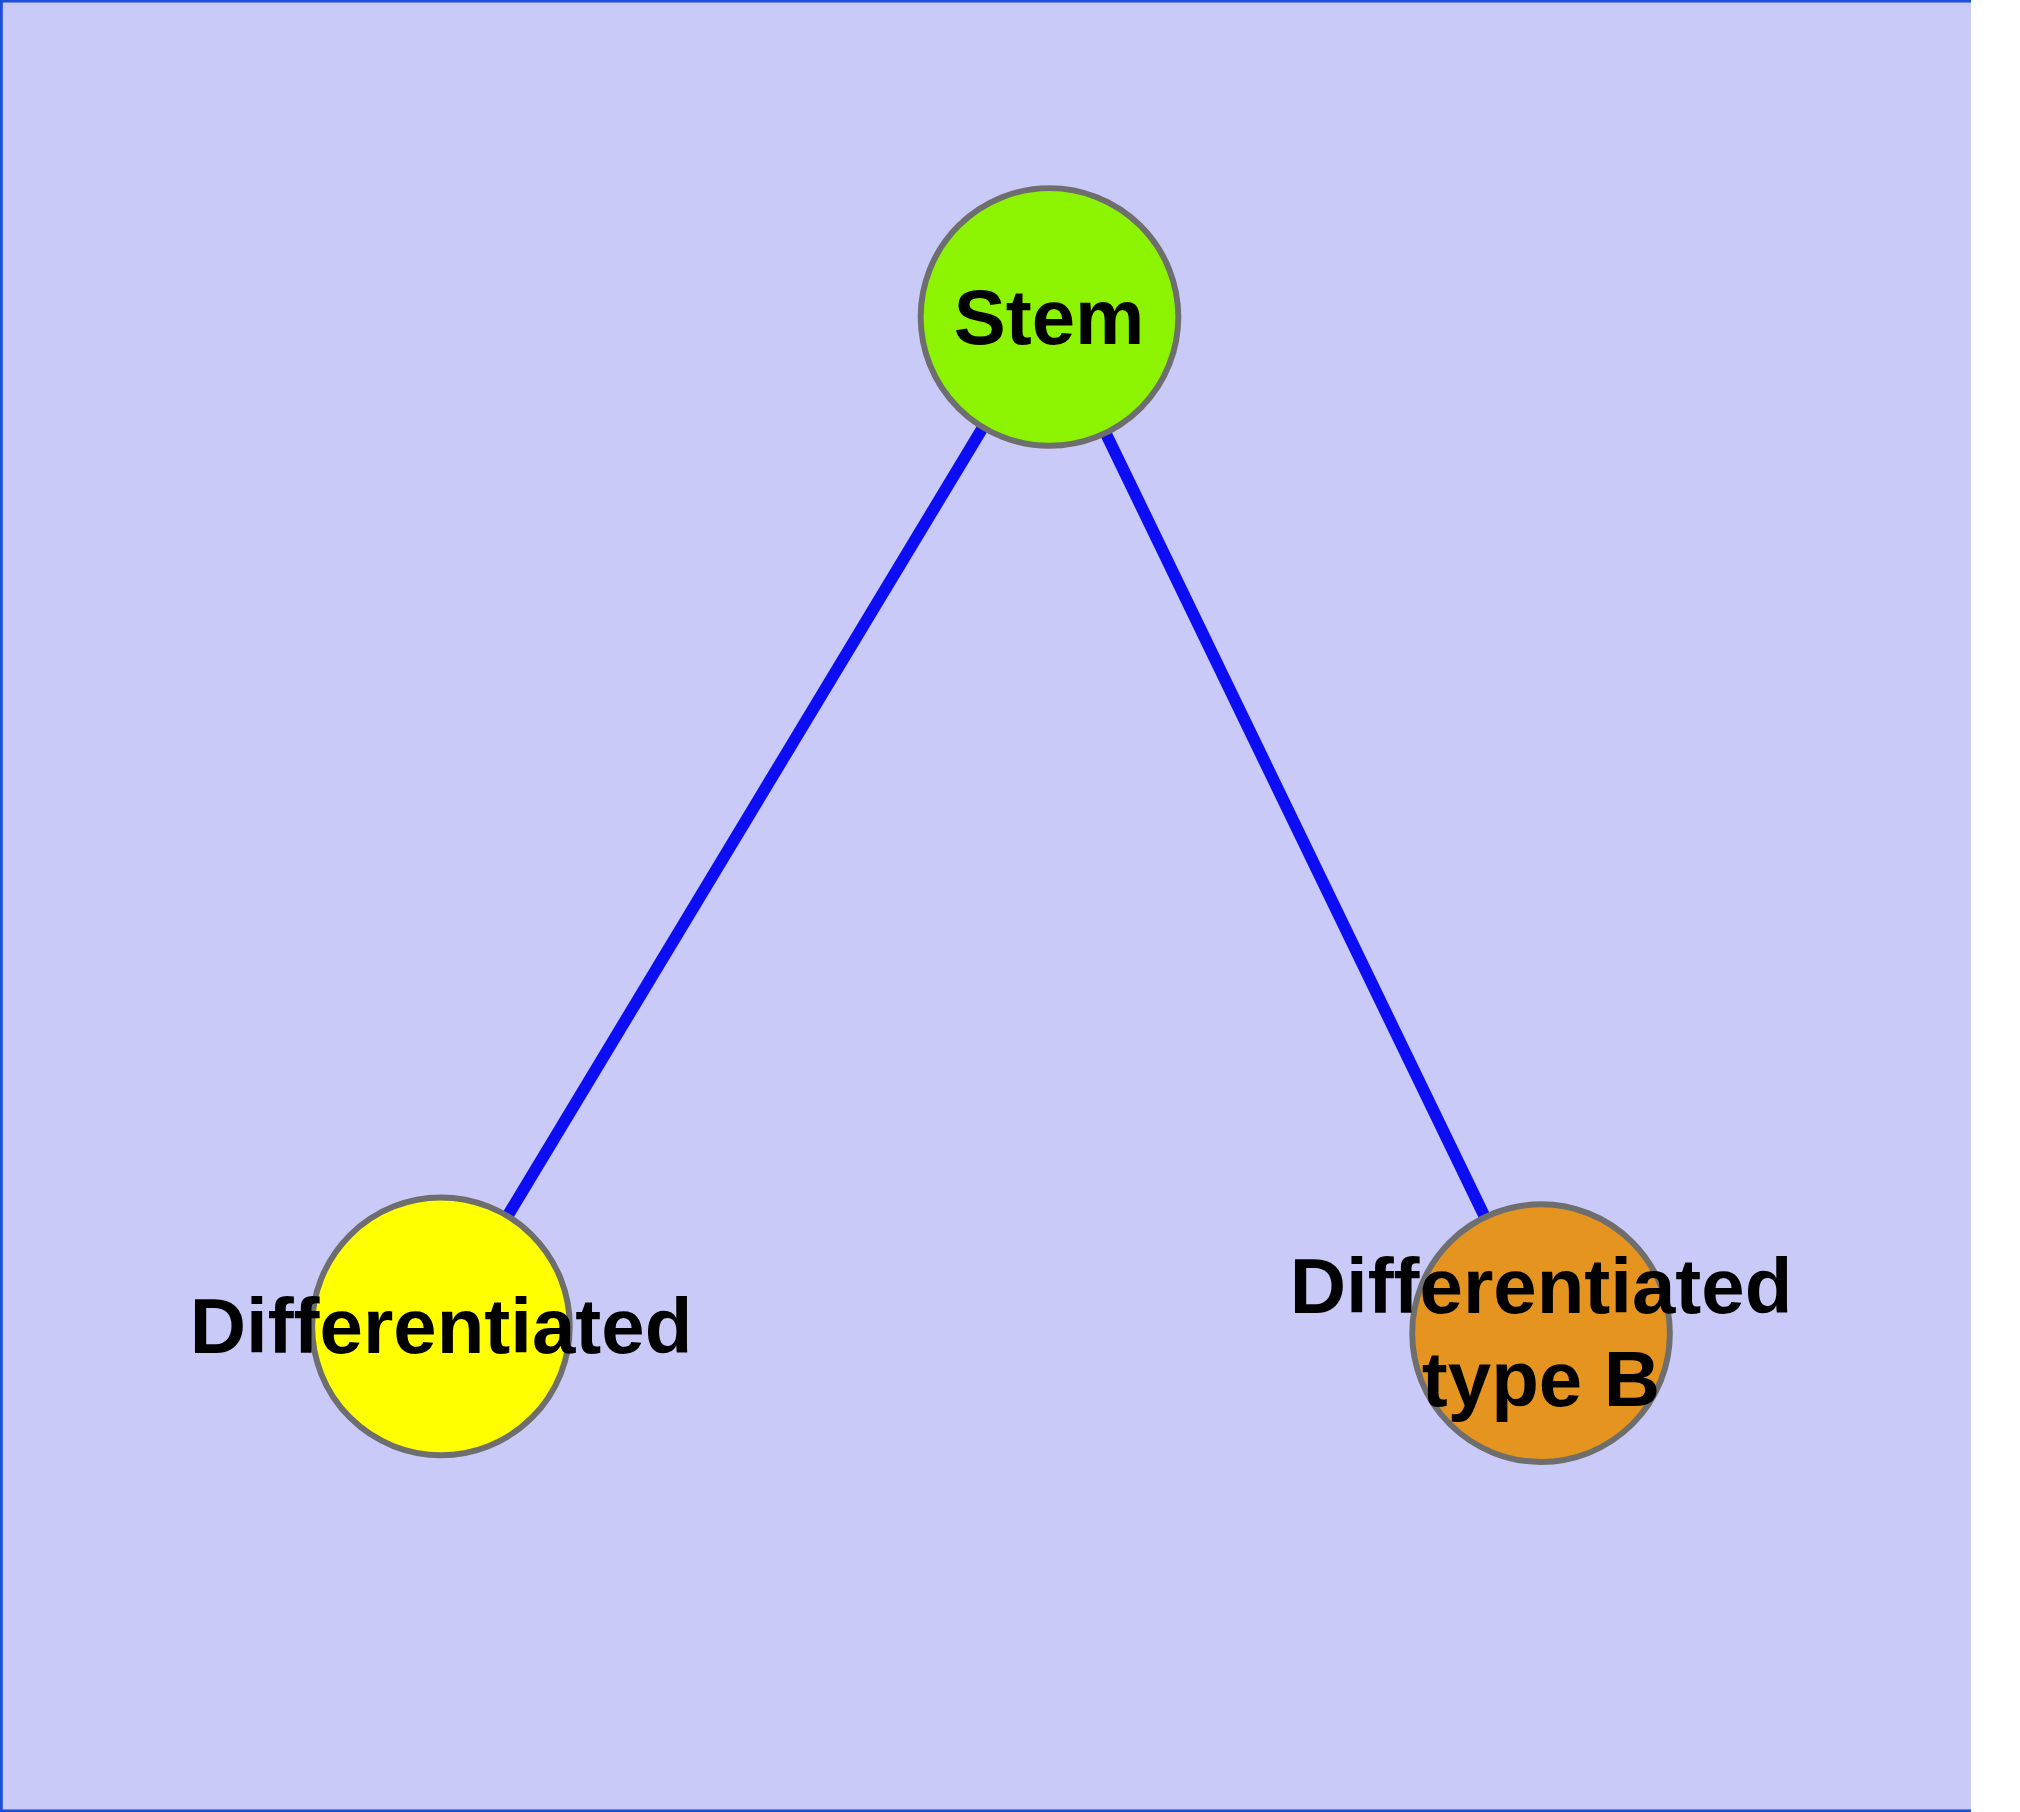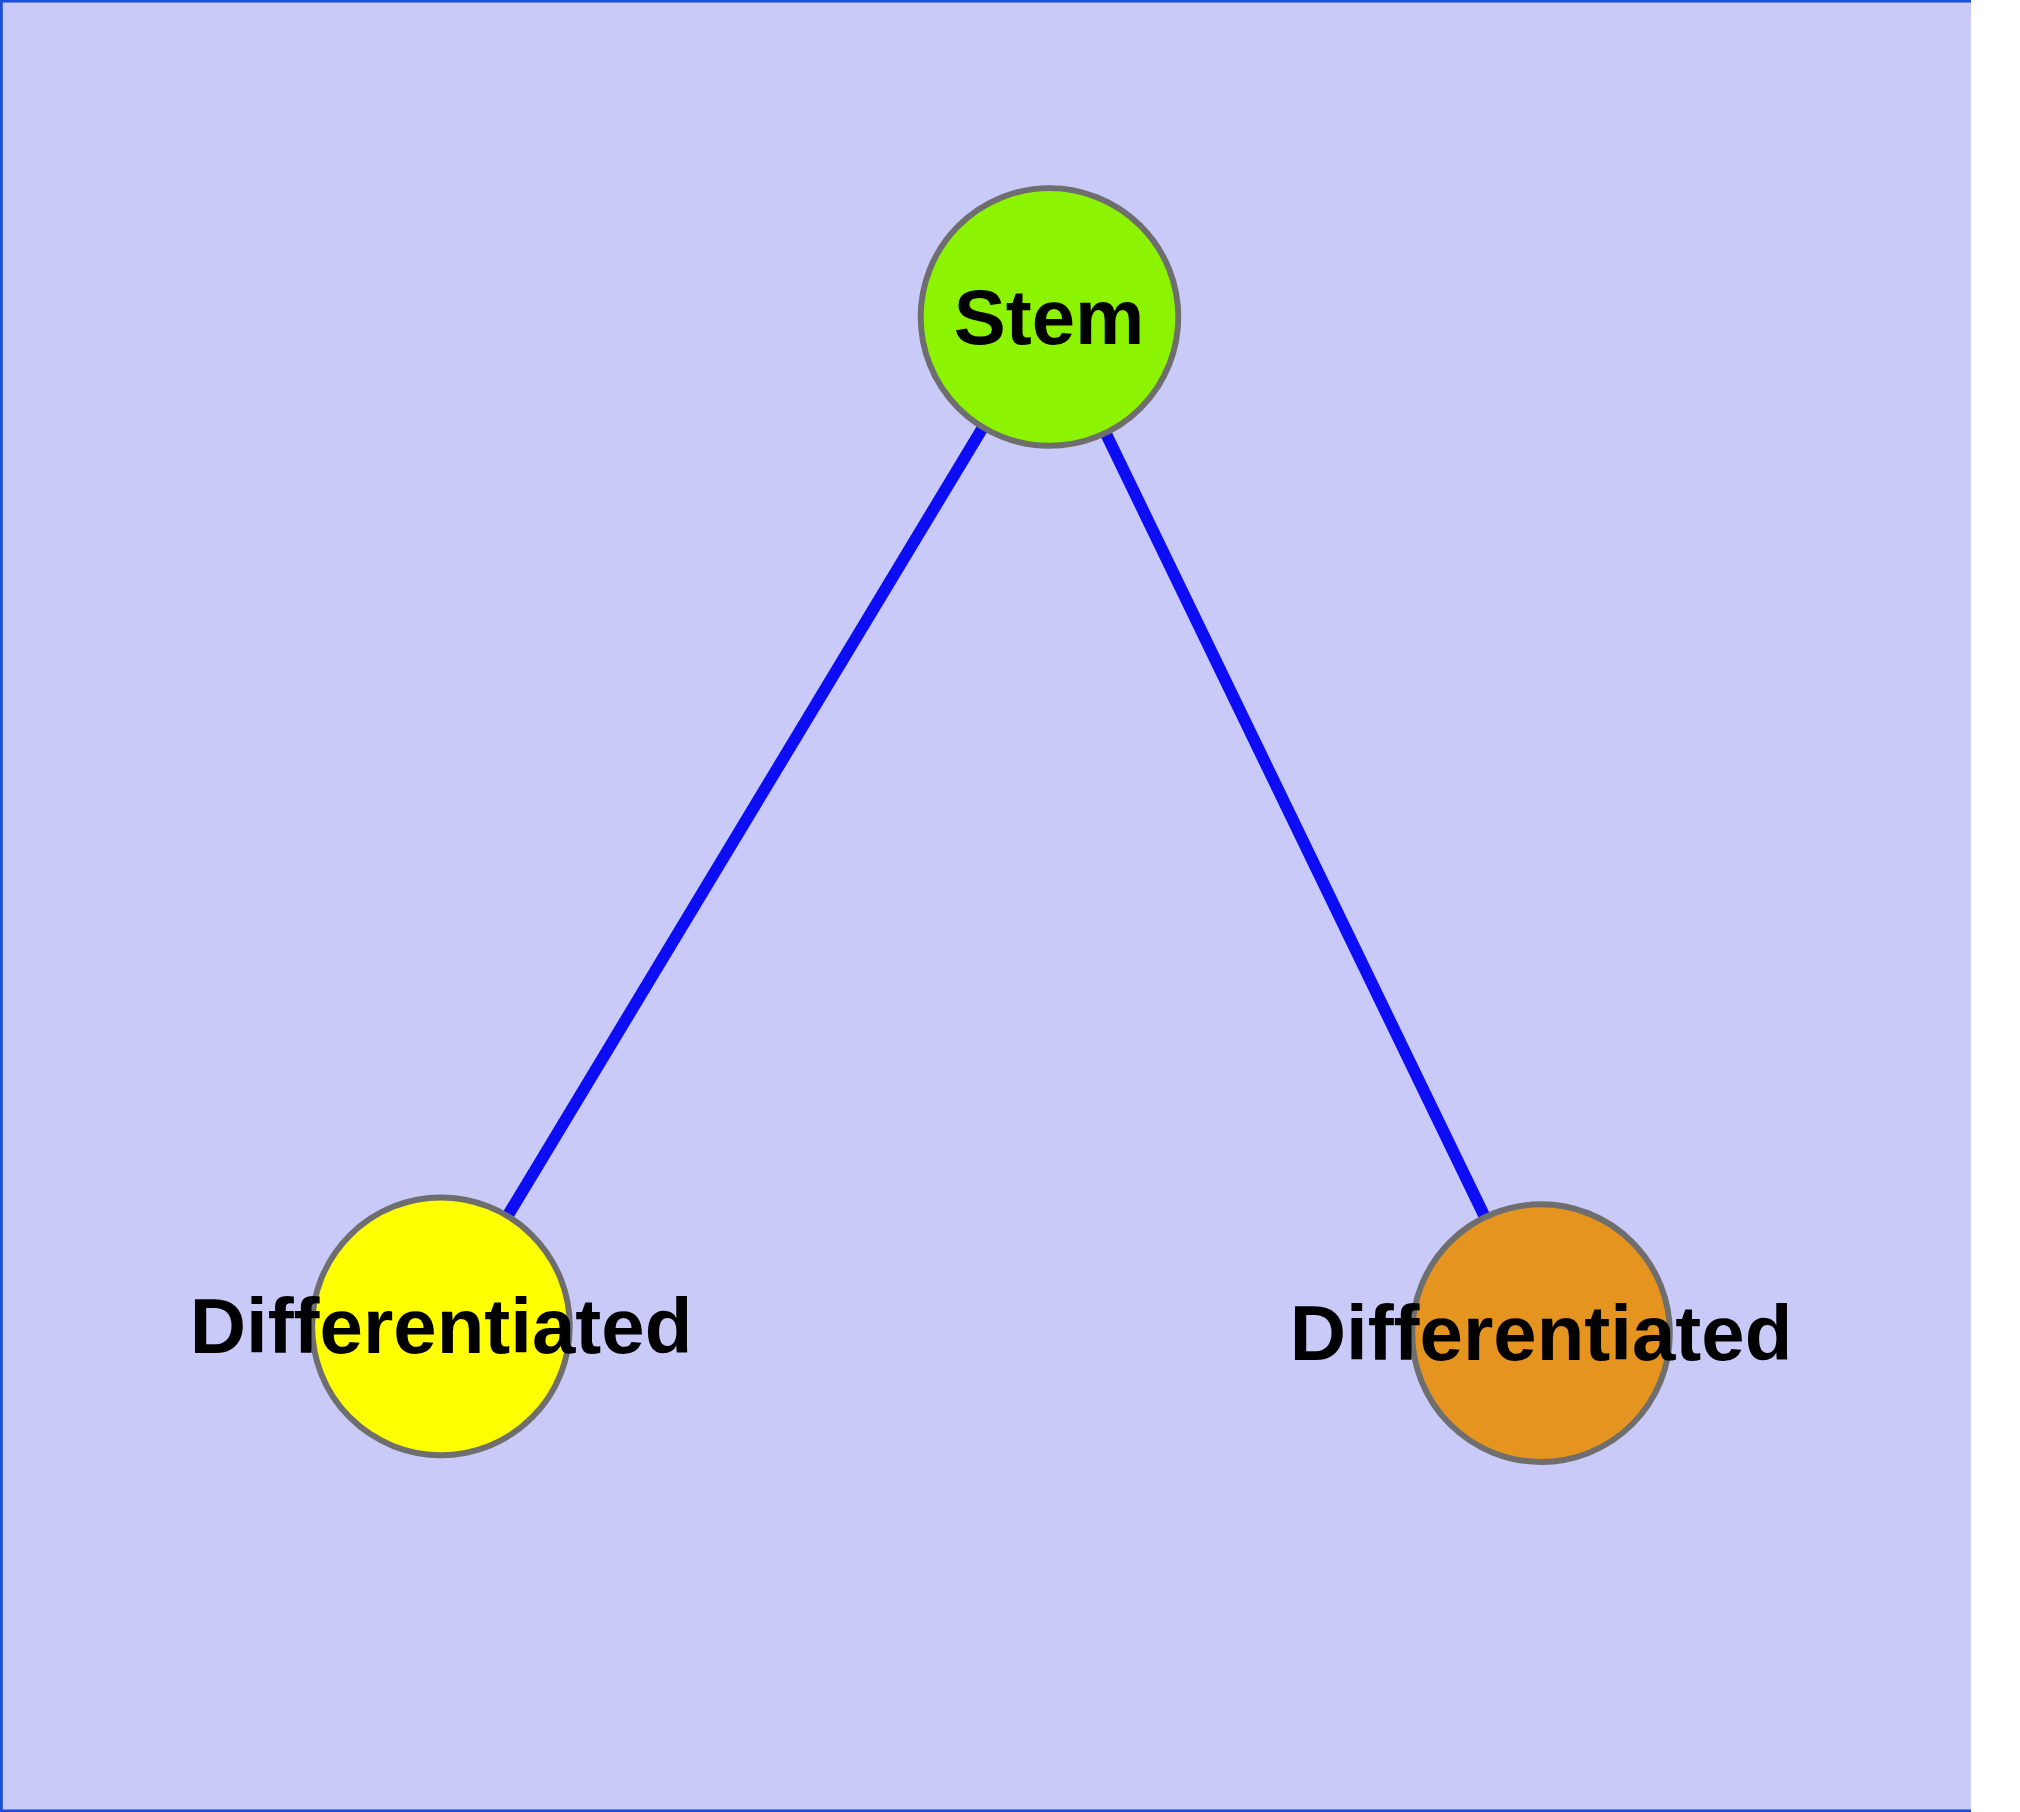--- a/index.html
+++ b/index.html
@@ -66,16 +66,17 @@
   </svg>
 
   <div class="node-label label-stem">Stem</div>
 
   <div class="node-label label-type-a">
     <div>Differentiated</div>
   </div>
 
   <div class="node-label label-type-b">
     <div>Differentiated</div>
+    <div>type B</div>
   </div>
 
 </div>
 
 
 </body></html>

